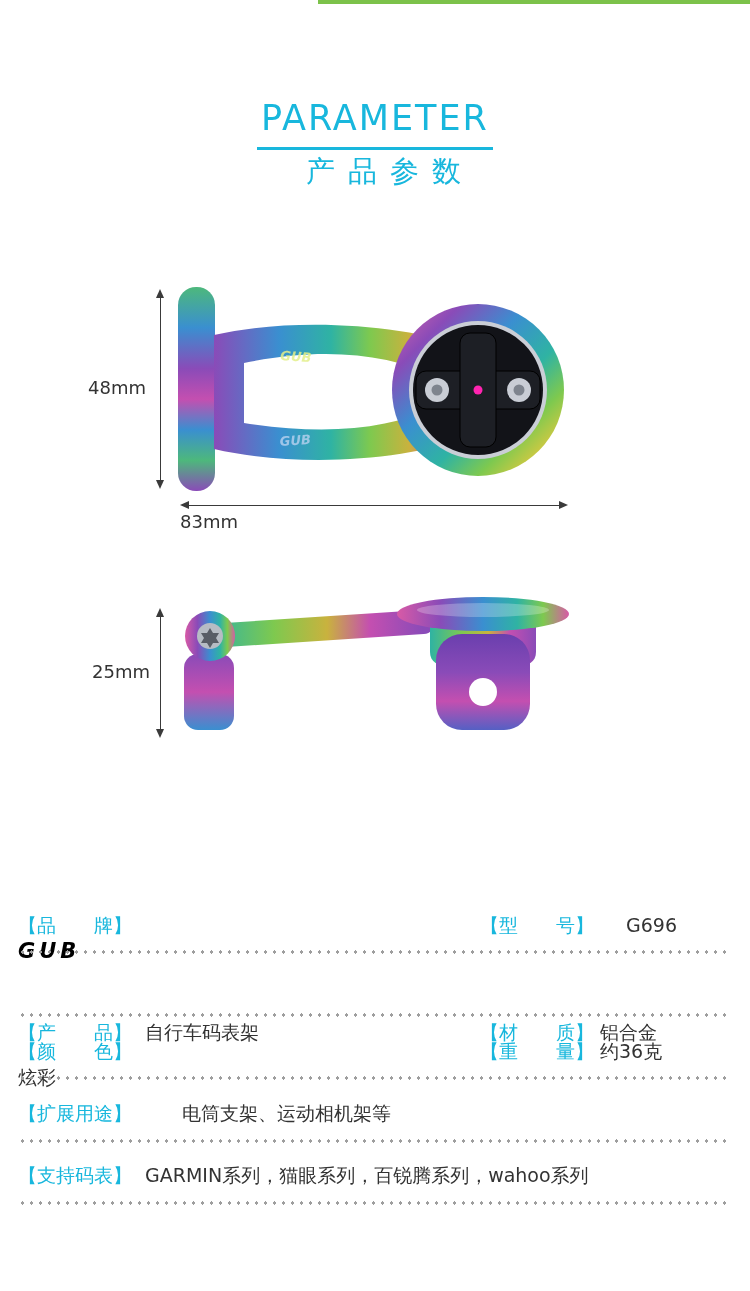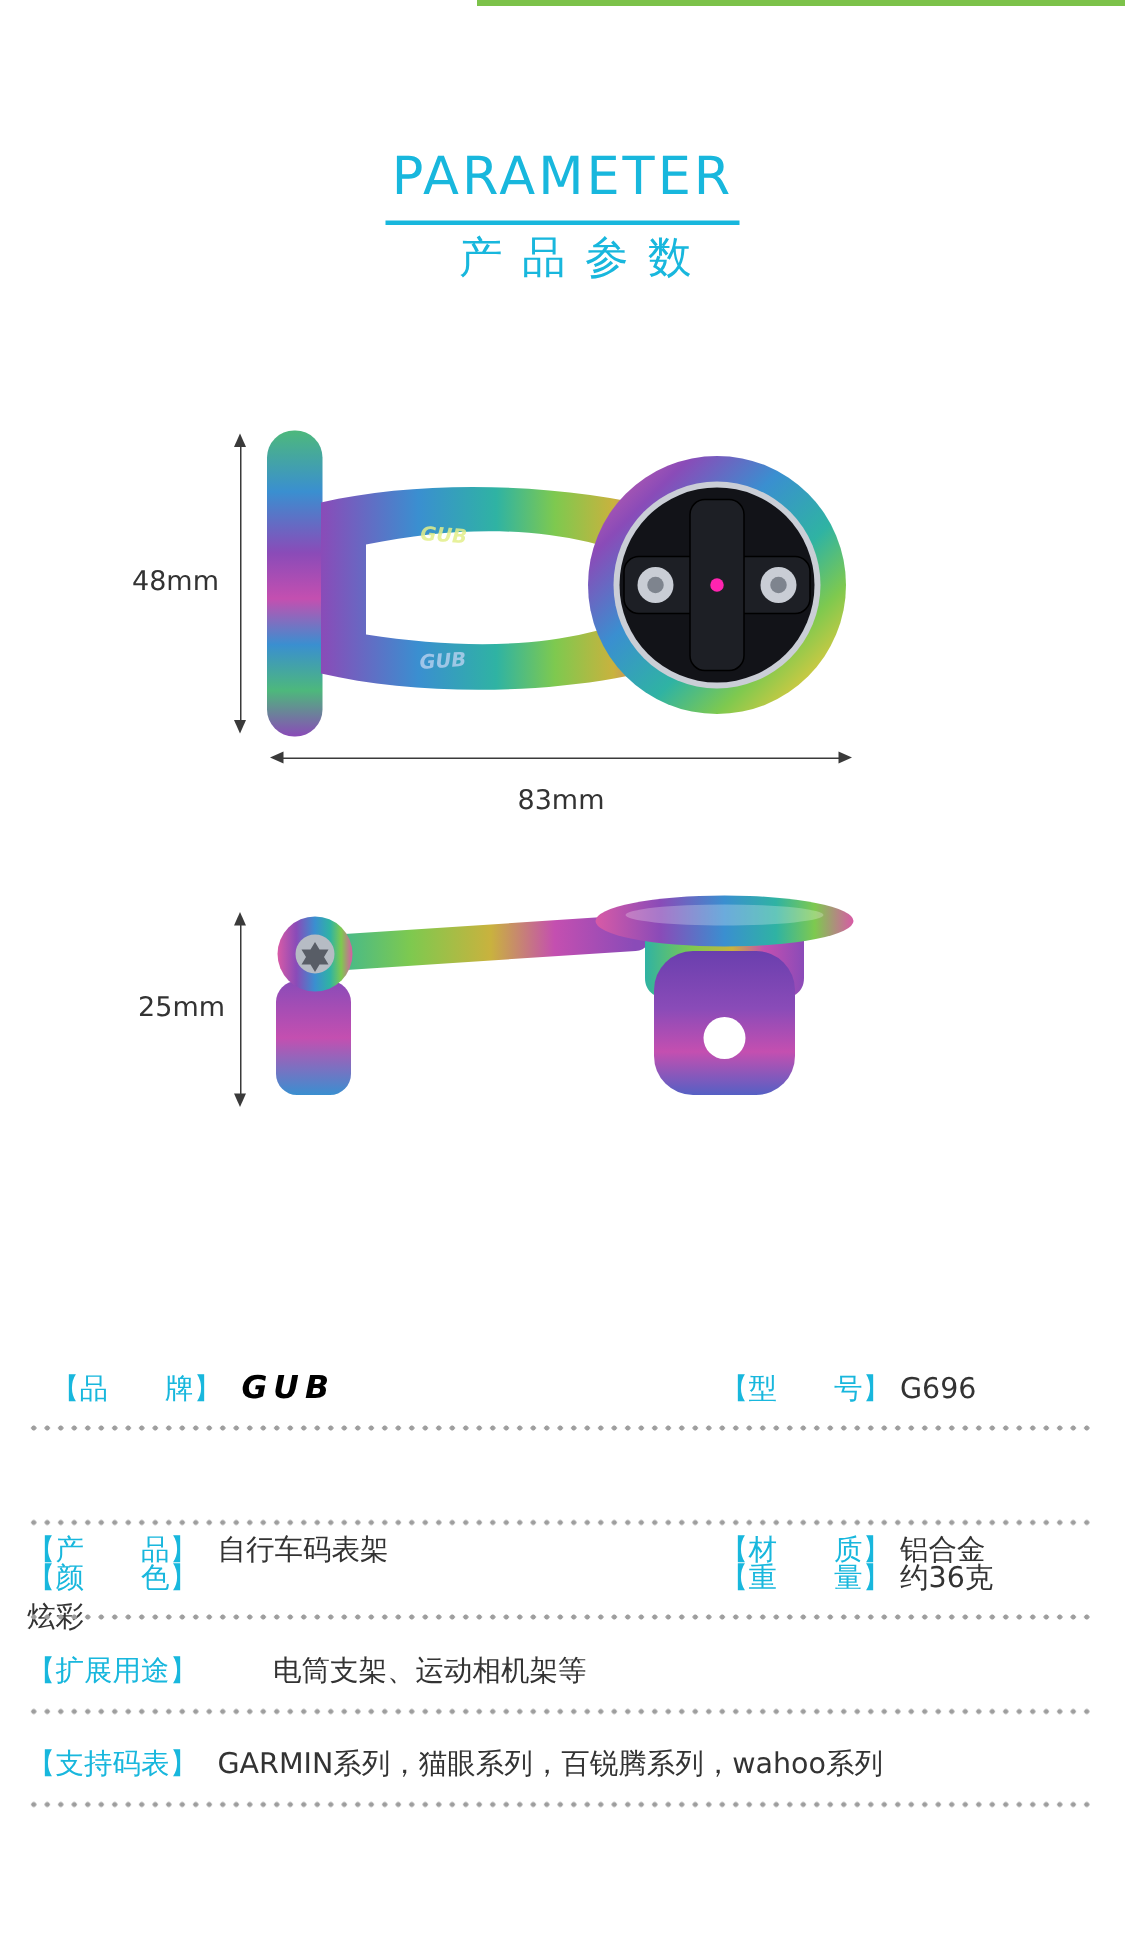--- a/index.html
+++ b/index.html
@@ -115,21 +115,21 @@
     <span class="line"></span>
     <span class="arr down"></span>
   </div>
   <div class="dim-label" style="left:84px; top:377px; width:66px; text-align:center;">48mm</div>
 
   <div class="dim-h" style="left:180px; top:501px; width:388px;">
     <span class="arr left"></span>
     <span class="lineh"></span>
     <span class="arr right"></span>
   </div>
-  <div class="dim-label" style="left:180px; top:511px; width:388px; text-align:center;margin-top:12px;">83mm</div>
+  <div class="dim-label" style="left:180px; top:511px; width:388px; text-align:left;">83mm</div>
 
   <svg class="fig" style="left:168px; top:592px;" width="402" height="150" viewBox="0 0 402 150">
     <defs>
       <linearGradient id="gring2" x1="0" y1="0" x2="1" y2="0">
         <stop offset="0%" stop-color="#d85aa6"></stop>
           <stop offset="25%" stop-color="#8a4bb8"></stop>
         <stop offset="50%" stop-color="#3a8fd0"></stop>
           <stop offset="70%" stop-color="#2fb3a3"></stop>
         <stop offset="85%" stop-color="#7ec94f"></stop>
           <stop offset="100%" stop-color="#d85aa6"></stop>
@@ -166,25 +166,25 @@
   </svg>
 
   <div class="dim-v" style="left:156px; top:608px; height:130px;">
     <span class="arr up"></span>
     <span class="line"></span>
     <span class="arr down"></span>
   </div>
   <div class="dim-label" style="left:84px; top:661px; width:66px; text-align:right;">25mm</div>
 
   <div class="spec-row" style="top:913px;">
-    <div class="cell" style="left:16px;">
+    <div class="cell" style="left:0;flex-direction:column;">
       <span class="spec-label">【品　　牌】</span>
       <span class="spec-value gub-logo">GUB</span>
     </div>
-    <div class="cell right" style="left:462px;">
+    <div class="cell right" style="left:462px;gap:26px;">
       <span class="spec-label">【型　　号】</span>
       <span class="spec-value">G696</span>
     </div>
   </div>
   <div class="dotted" style="top:950px;"></div>
 
   <div class="spec-row" style="top:1020px;">
     <div class="cell" style="left:0;">
       <span class="spec-label">【产　　品】</span>
       <span class="spec-value">自行车码表架</span>

